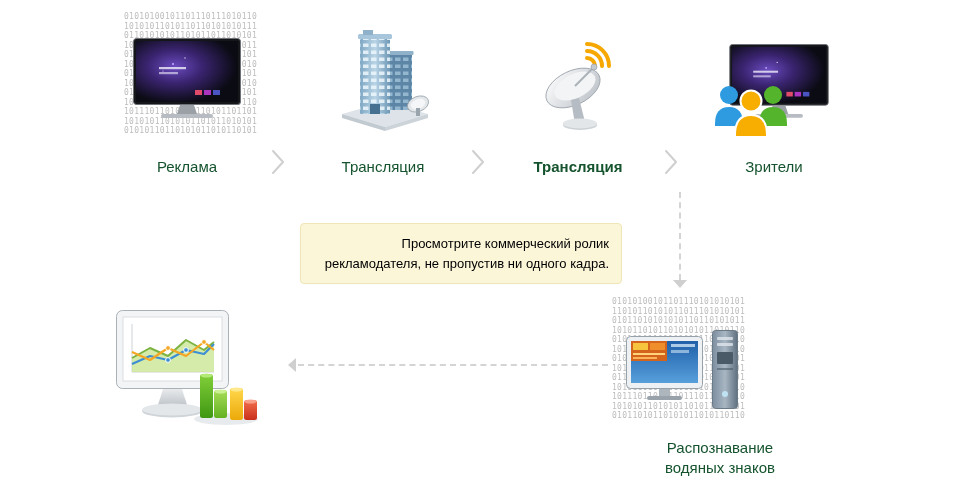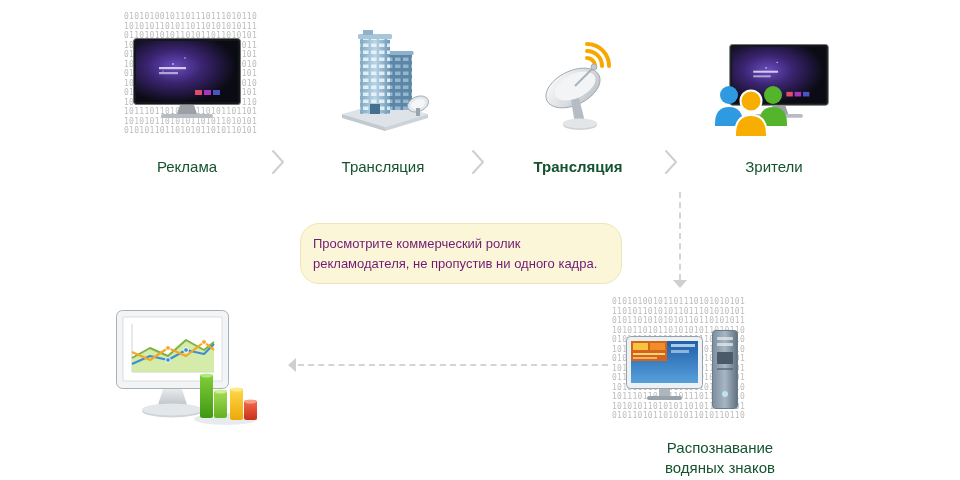--- a/index.html
+++ b/index.html
@@ -53,25 +53,25 @@
   .chev-3 { left: 663px; top: 148px; }
   .callout {
     position: absolute;
     z-index: 3;
     left: 300px; top: 223px;
     width: 322px;
     box-sizing: border-box;
     padding: 10px 12px;
     background: #fcf6d9;
     border: 1px solid #efe5b6;
-    border-radius: 19px;
+    border-radius: 4px;
     font-size: 13px;
     line-height: 1.5;
-    color: #701a75;
-    text-align: left;
+    color: #000000;
+    text-align: right;
   }
   .dash-v {
     position: absolute; z-index: 0;
     left: 679px; top: 192px;
     height: 88px; width: 0;
     border-left: 2px dashed #d4d4d4;
   }
   .arrow-down {
     position: absolute; z-index: 0;
     left: 673px; top: 280px;

